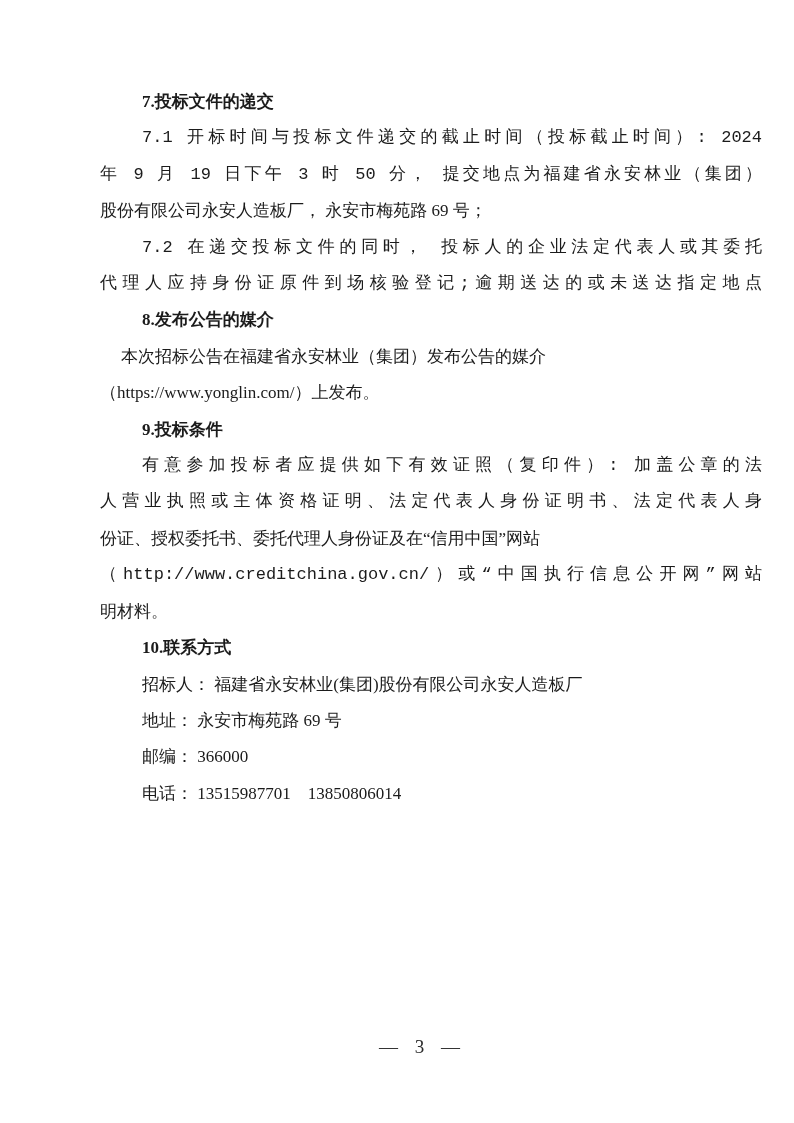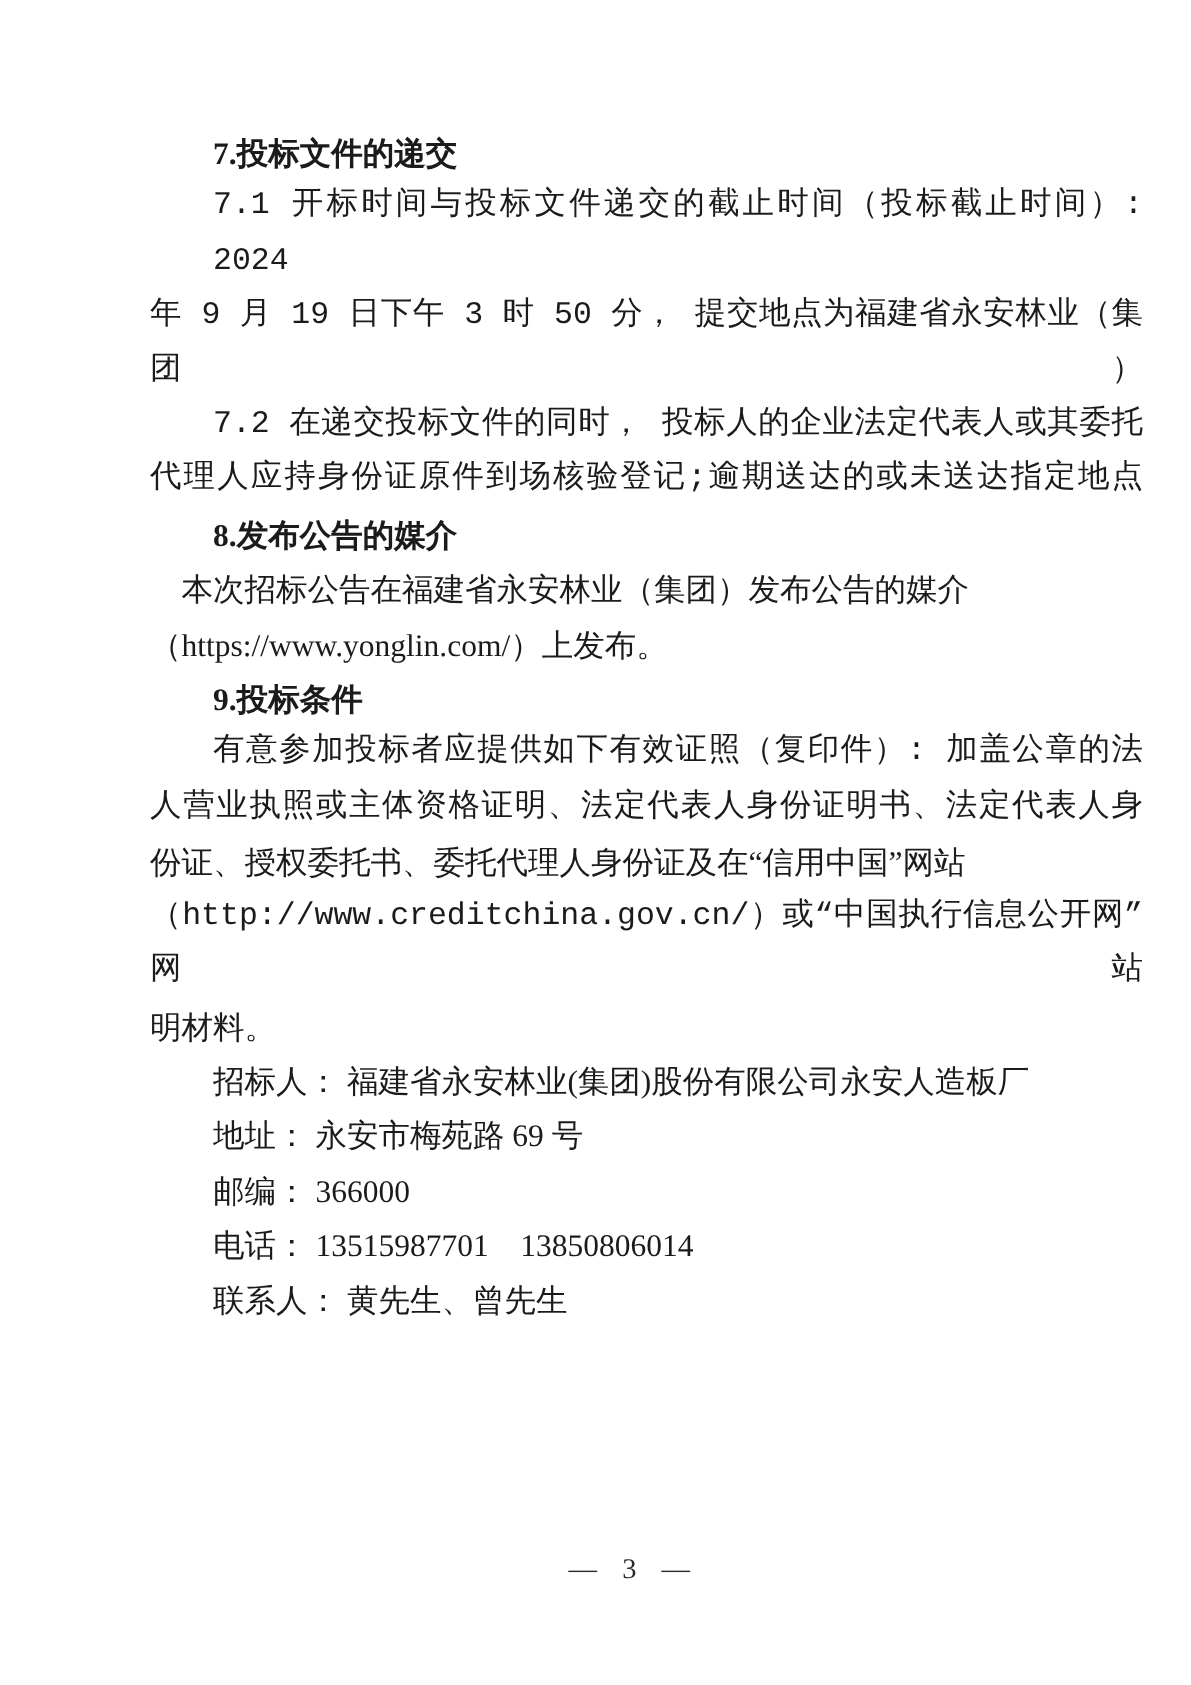--- a/index.html
+++ b/index.html
@@ -8,21 +8,21 @@
     background: #ffffff;
     position: relative;
     overflow: hidden;
     font-family: "Liberation Serif", "DejaVu Serif", serif;
     color: #1b1b1b;
   }
   .doc {
     position: absolute;
     left: 100px; top: 84px;
     width: 662px;
-    font-size: 21px;
+    font-size: 17px;
     line-height: 36.4px;
   }
   p.line { margin: 0; white-space: pre-wrap; min-height: 36.4px; }
   
   p.j { white-space: normal; text-align: justify; text-align-last: justify; font-family: Liberation Mono, monospace; }
   
   p.h { font-weight: 700; padding-left: 42px; }
   
   p.ind { padding-left: 42px; }
   
@@ -42,39 +42,40 @@
 </style>
 </head>
 <body>
 
 <div class="doc">
 
   <p class="line h">7.投标文件的递交</p>
 
   <p class="line j ind">7.1 开标时间与投标文件递交的截止时间（投标截止时间）: 2024</p>
   <p class="line j">年 9 月 19 日下午 3 时 50 分， 提交地点为福建省永安林业（集团）</p>
+  <p class="line">股份有限公司永安人造板厂， 永安市梅苑路 69 号；</p>
 
   <p class="line j ind">7.2 在递交投标文件的同时， 投标人的企业法定代表人或其委托</p>
   <p class="line j">代理人应持身份证原件到场核验登记;逾期送达的或未送达指定地点</p>
 
   <p class="line h">8.发布公告的媒介</p>
 
   <p class="line ind1">本次招标公告在福建省永安林业（集团）发布公告的媒介</p>
   <p class="line">（https://www.yonglin.com/）上发布。</p>
 
   <p class="line h">9.投标条件</p>
 
   <p class="line j ind">有意参加投标者应提供如下有效证照（复印件）: 加盖公章的法</p>
   <p class="line j">人营业执照或主体资格证明、法定代表人身份证明书、法定代表人身</p>
   <p class="line">份证、授权委托书、委托代理人身份证及在“信用中国”网站</p>
   <p class="line j">（http://www.creditchina.gov.cn/）或“中国执行信息公开网”网站</p>
   <p class="line">明材料。</p>
 
+  <p class="line h">10.联系方式</p>
 
   <p class="line ind">招标人： 福建省永安林业(集团)股份有限公司永安人造板厂</p>
   <p class="line ind">地址： 永安市梅苑路 69 号</p>
   <p class="line ind">邮编： 366000</p>
   <p class="line ind">电话： 13515987701    13850806014</p>
-  <p class="line ind">联系人： 黄先生、曾先生</p>
 
 </div>
 
 <div class="footer">— 3 —</div>
 
 </body></html>

